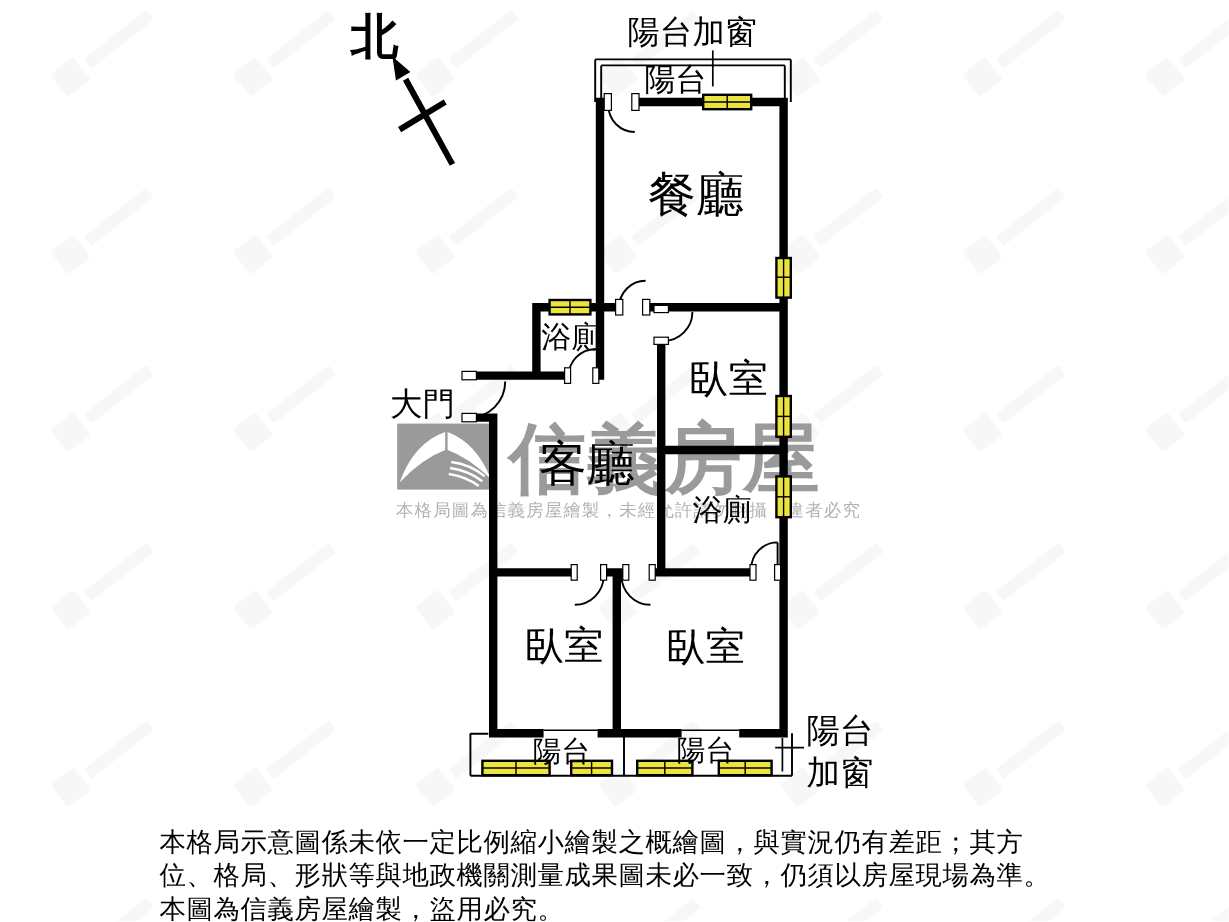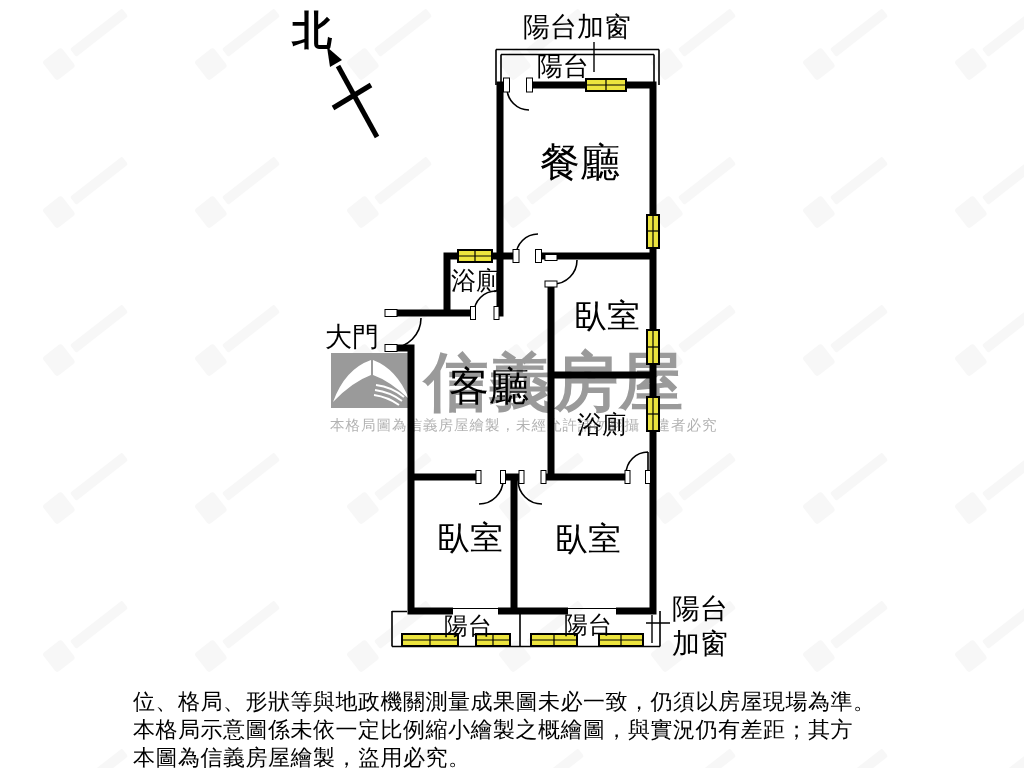--- a/index.html
+++ b/index.html
@@ -191,18 +191,18 @@
       <text class="roomlabel f33" x="470" y="549">臥室</text>
       <text class="roomlabel f33" x="588" y="550">臥室</text>
       <text class="roomlabel f24" x="468" y="634">陽台</text>
       <text class="roomlabel f24" x="588" y="633">陽台</text>
       <text class="roomlabel f28" x="700" y="618">陽台</text>
       <text class="roomlabel f28" x="700" y="653">加窗</text>
     </g>
   </svg>
 
   <div class="disclaimer">
+    <div>本格局示意圖係未依一定比例縮小繪製之概繪圖，與實況仍有差距；其方</div>
     <div>位、格局、形狀等與地政機關測量成果圖未必一致，仍須以房屋現場為準。</div>
-    <div>本格局示意圖係未依一定比例縮小繪製之概繪圖，與實況仍有差距；其方</div>
     <div>本圖為信義房屋繪製，盜用必究。</div>
   </div>
 
 </div>
 
 </body></html>

